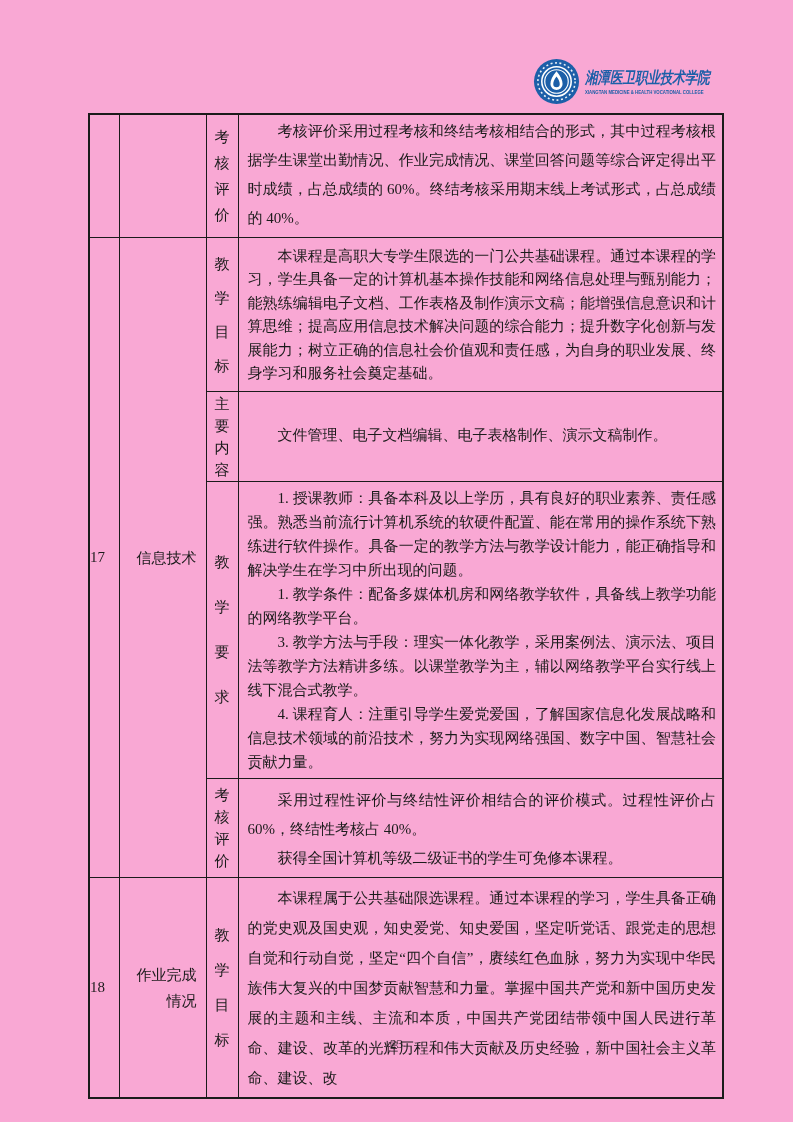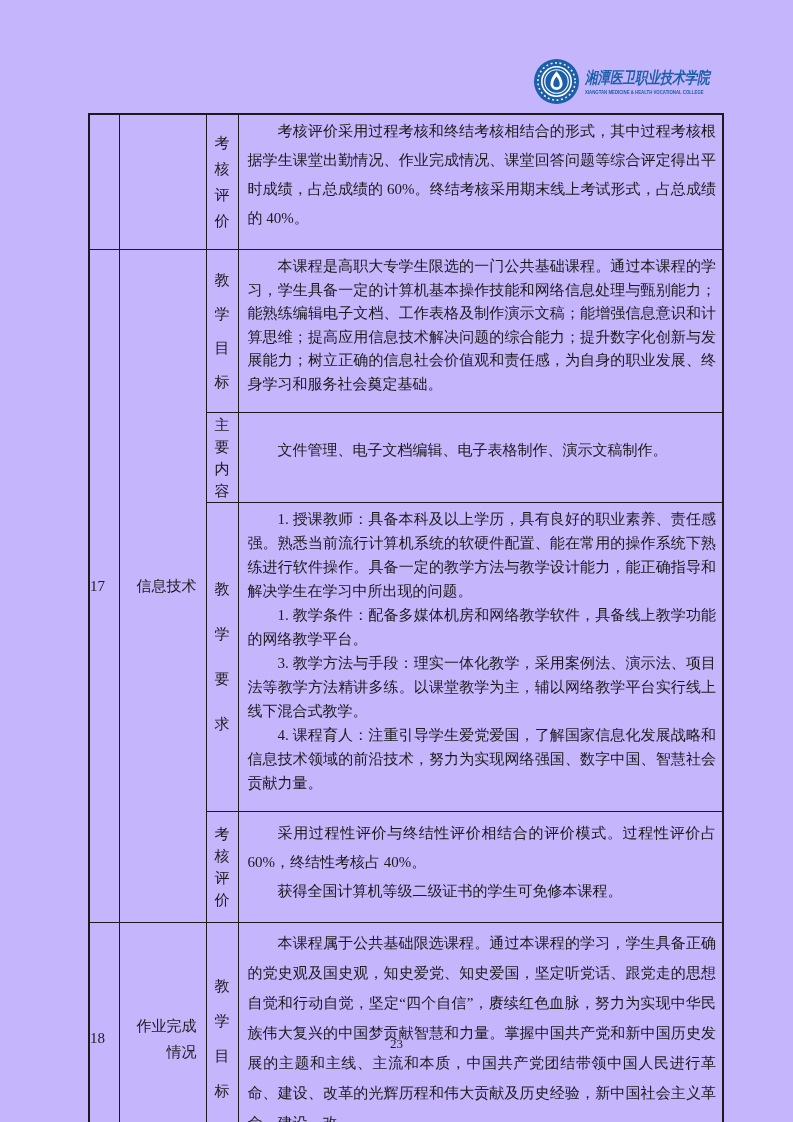--- a/index.html
+++ b/index.html
@@ -1,21 +1,21 @@
 <!DOCTYPE html>
 <html><head>
 <meta charset="utf-8">
 <style>
   * { margin:0; padding:0; box-sizing:border-box; }
   html,body { background:#888; }
   .page {
     position:relative;
     width:793px; height:1122px;
     margin:0 auto;
-    background:#c4b5fd;
+    background:#f9a8d4;
     font-family:"Liberation Serif","DejaVu Serif",serif;
     color:#1b1b1b;
     overflow:hidden;
   }
 
   
   .logo {
     position:absolute; left:533px; top:58px;
     display:flex; align-items:center; gap:5px;
   }
@@ -51,21 +51,21 @@
   .c-num  { width:30px;  }
   .c-name { width:87px;  text-align:right; padding:0 9px; line-height:26px; }
   .c-label{
     width:32px; text-align:center;
     white-space:pre-line;
   }
   .c-content {
     width:485px;
     vertical-align:top;
     text-align:justify;
-    padding:2px 6px 16px 9px;
+    padding:2px 6px 4px 9px;
   }
   .c-content.v-mid { vertical-align:middle; }
   .indent { text-indent:2em; }
   .lh23 { line-height:23.5px; }
   .lh24 { line-height:24px; }
   .lh29 { line-height:29px; }
   .lh30 { line-height:30px; }
   .vlh22 { line-height:22px; }
   .vlh26 { line-height:26px; }
   .vlh34 { line-height:34px; }

